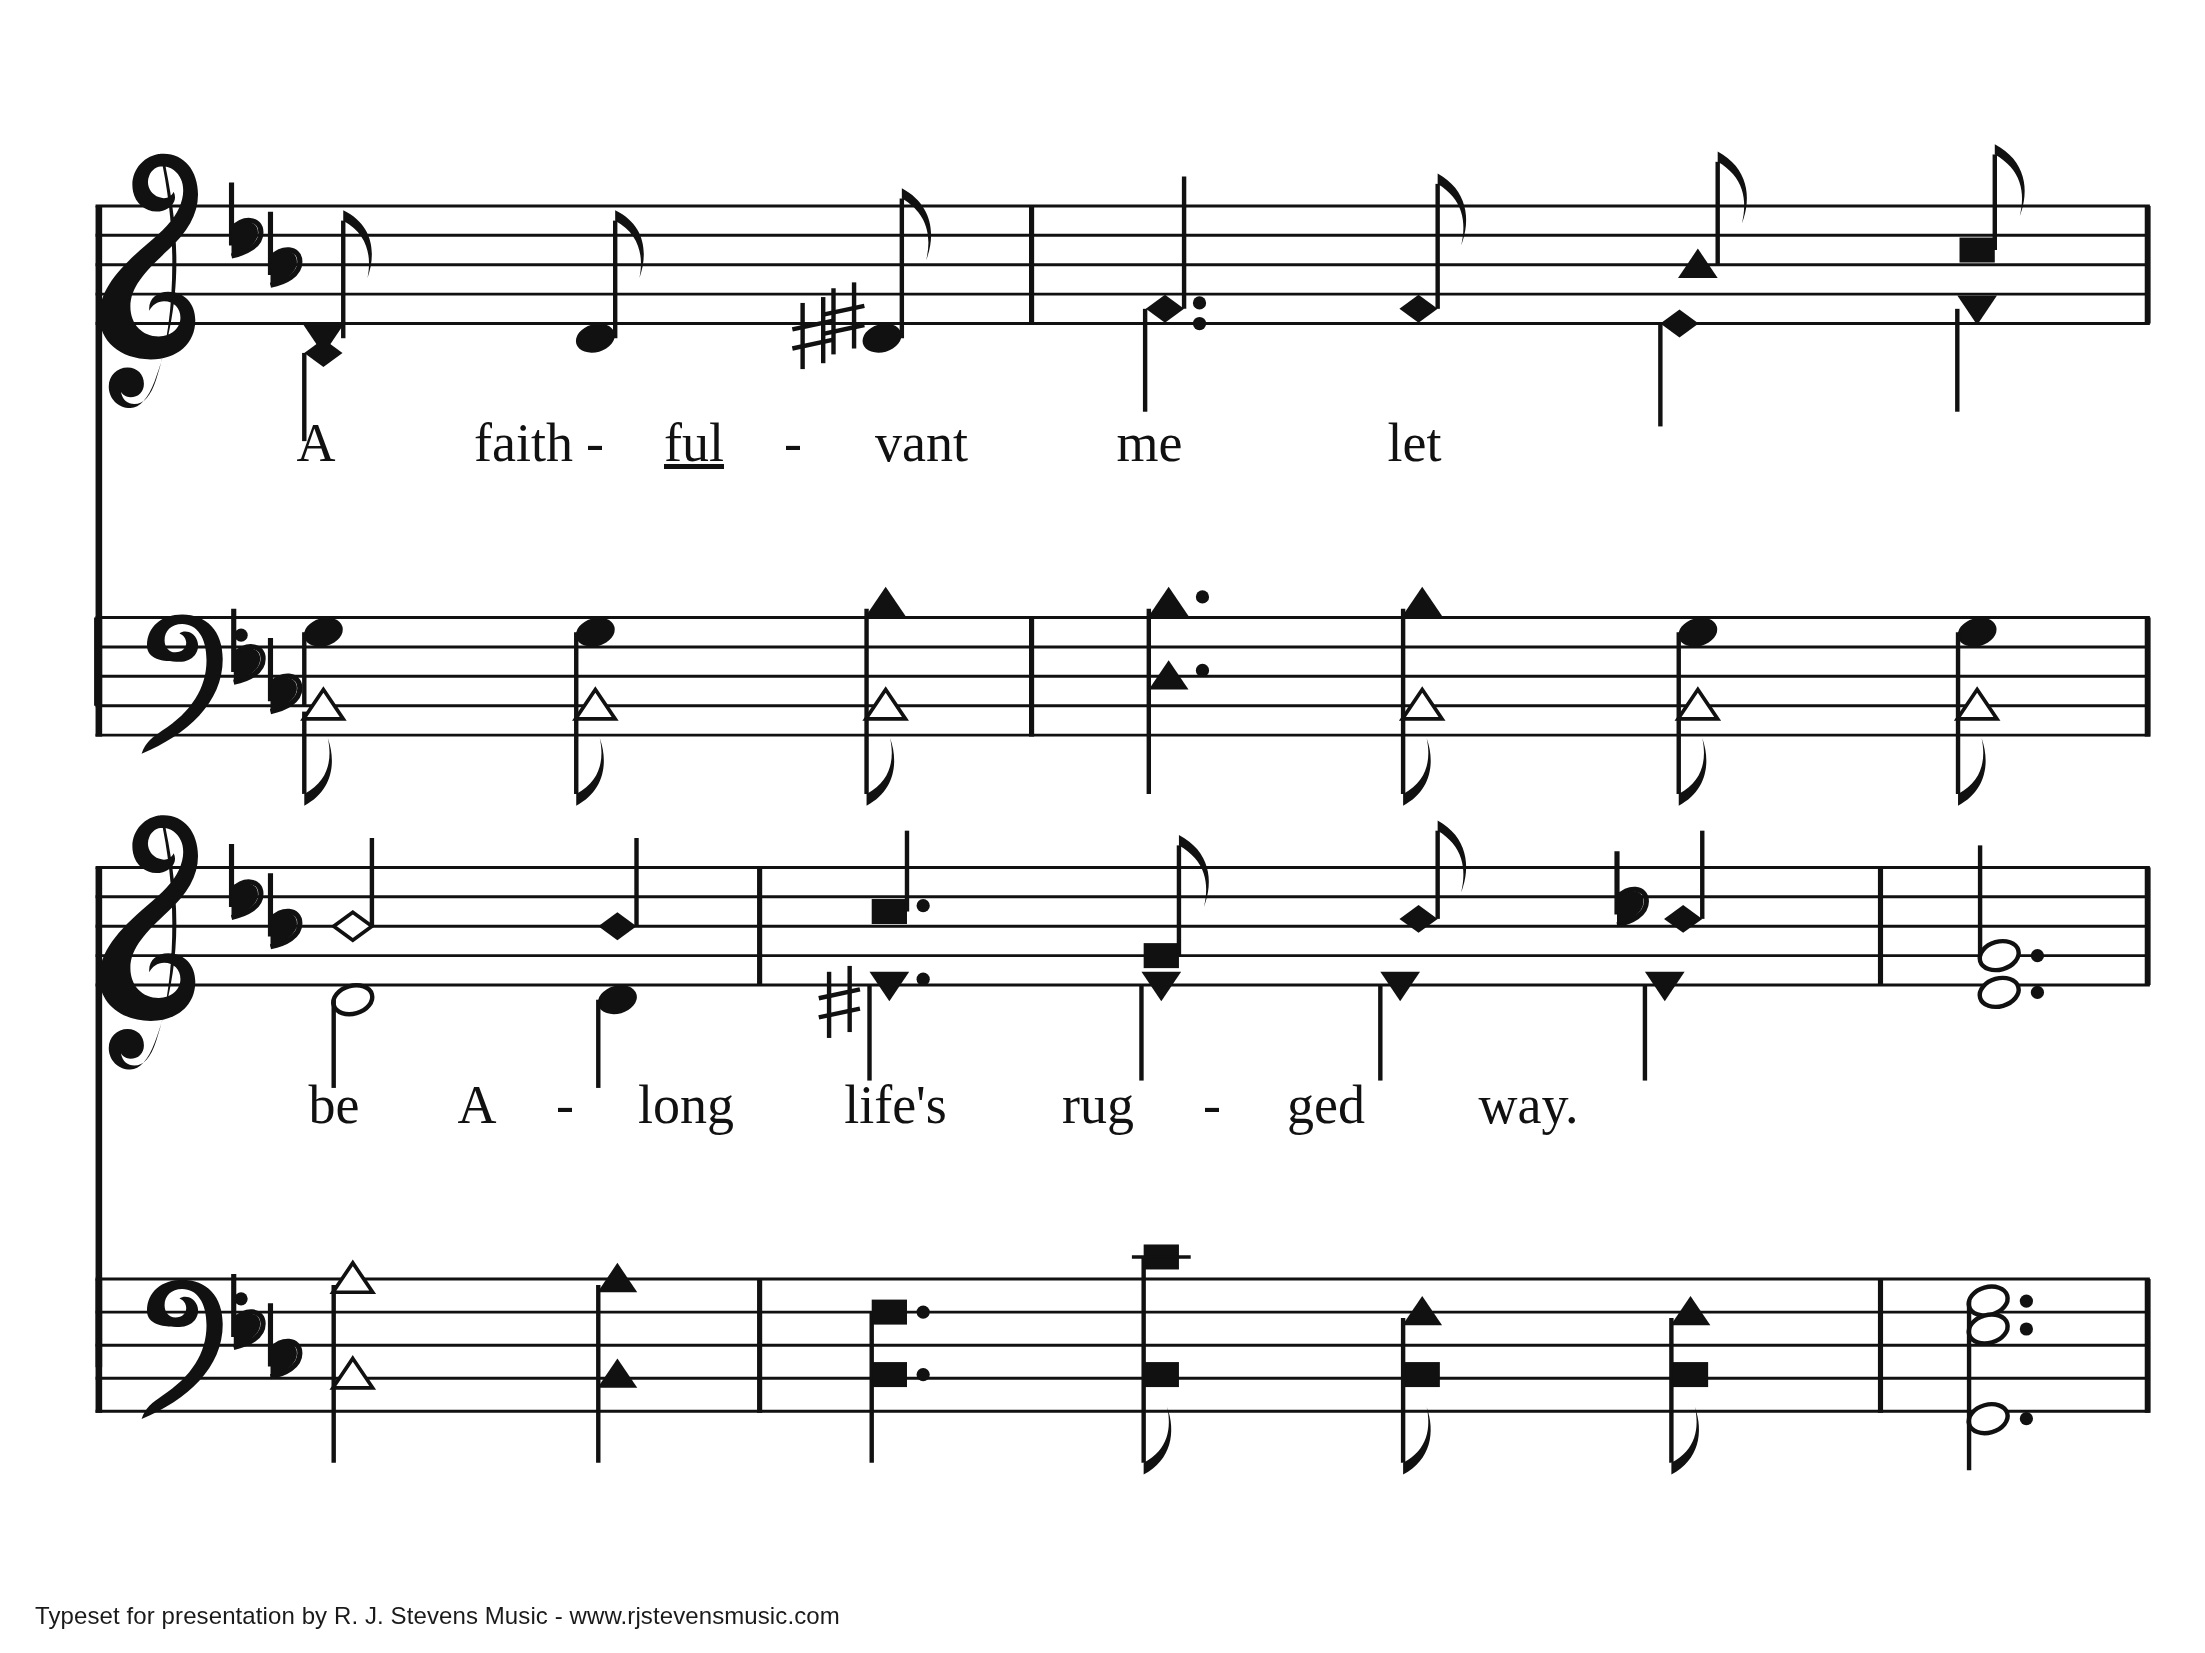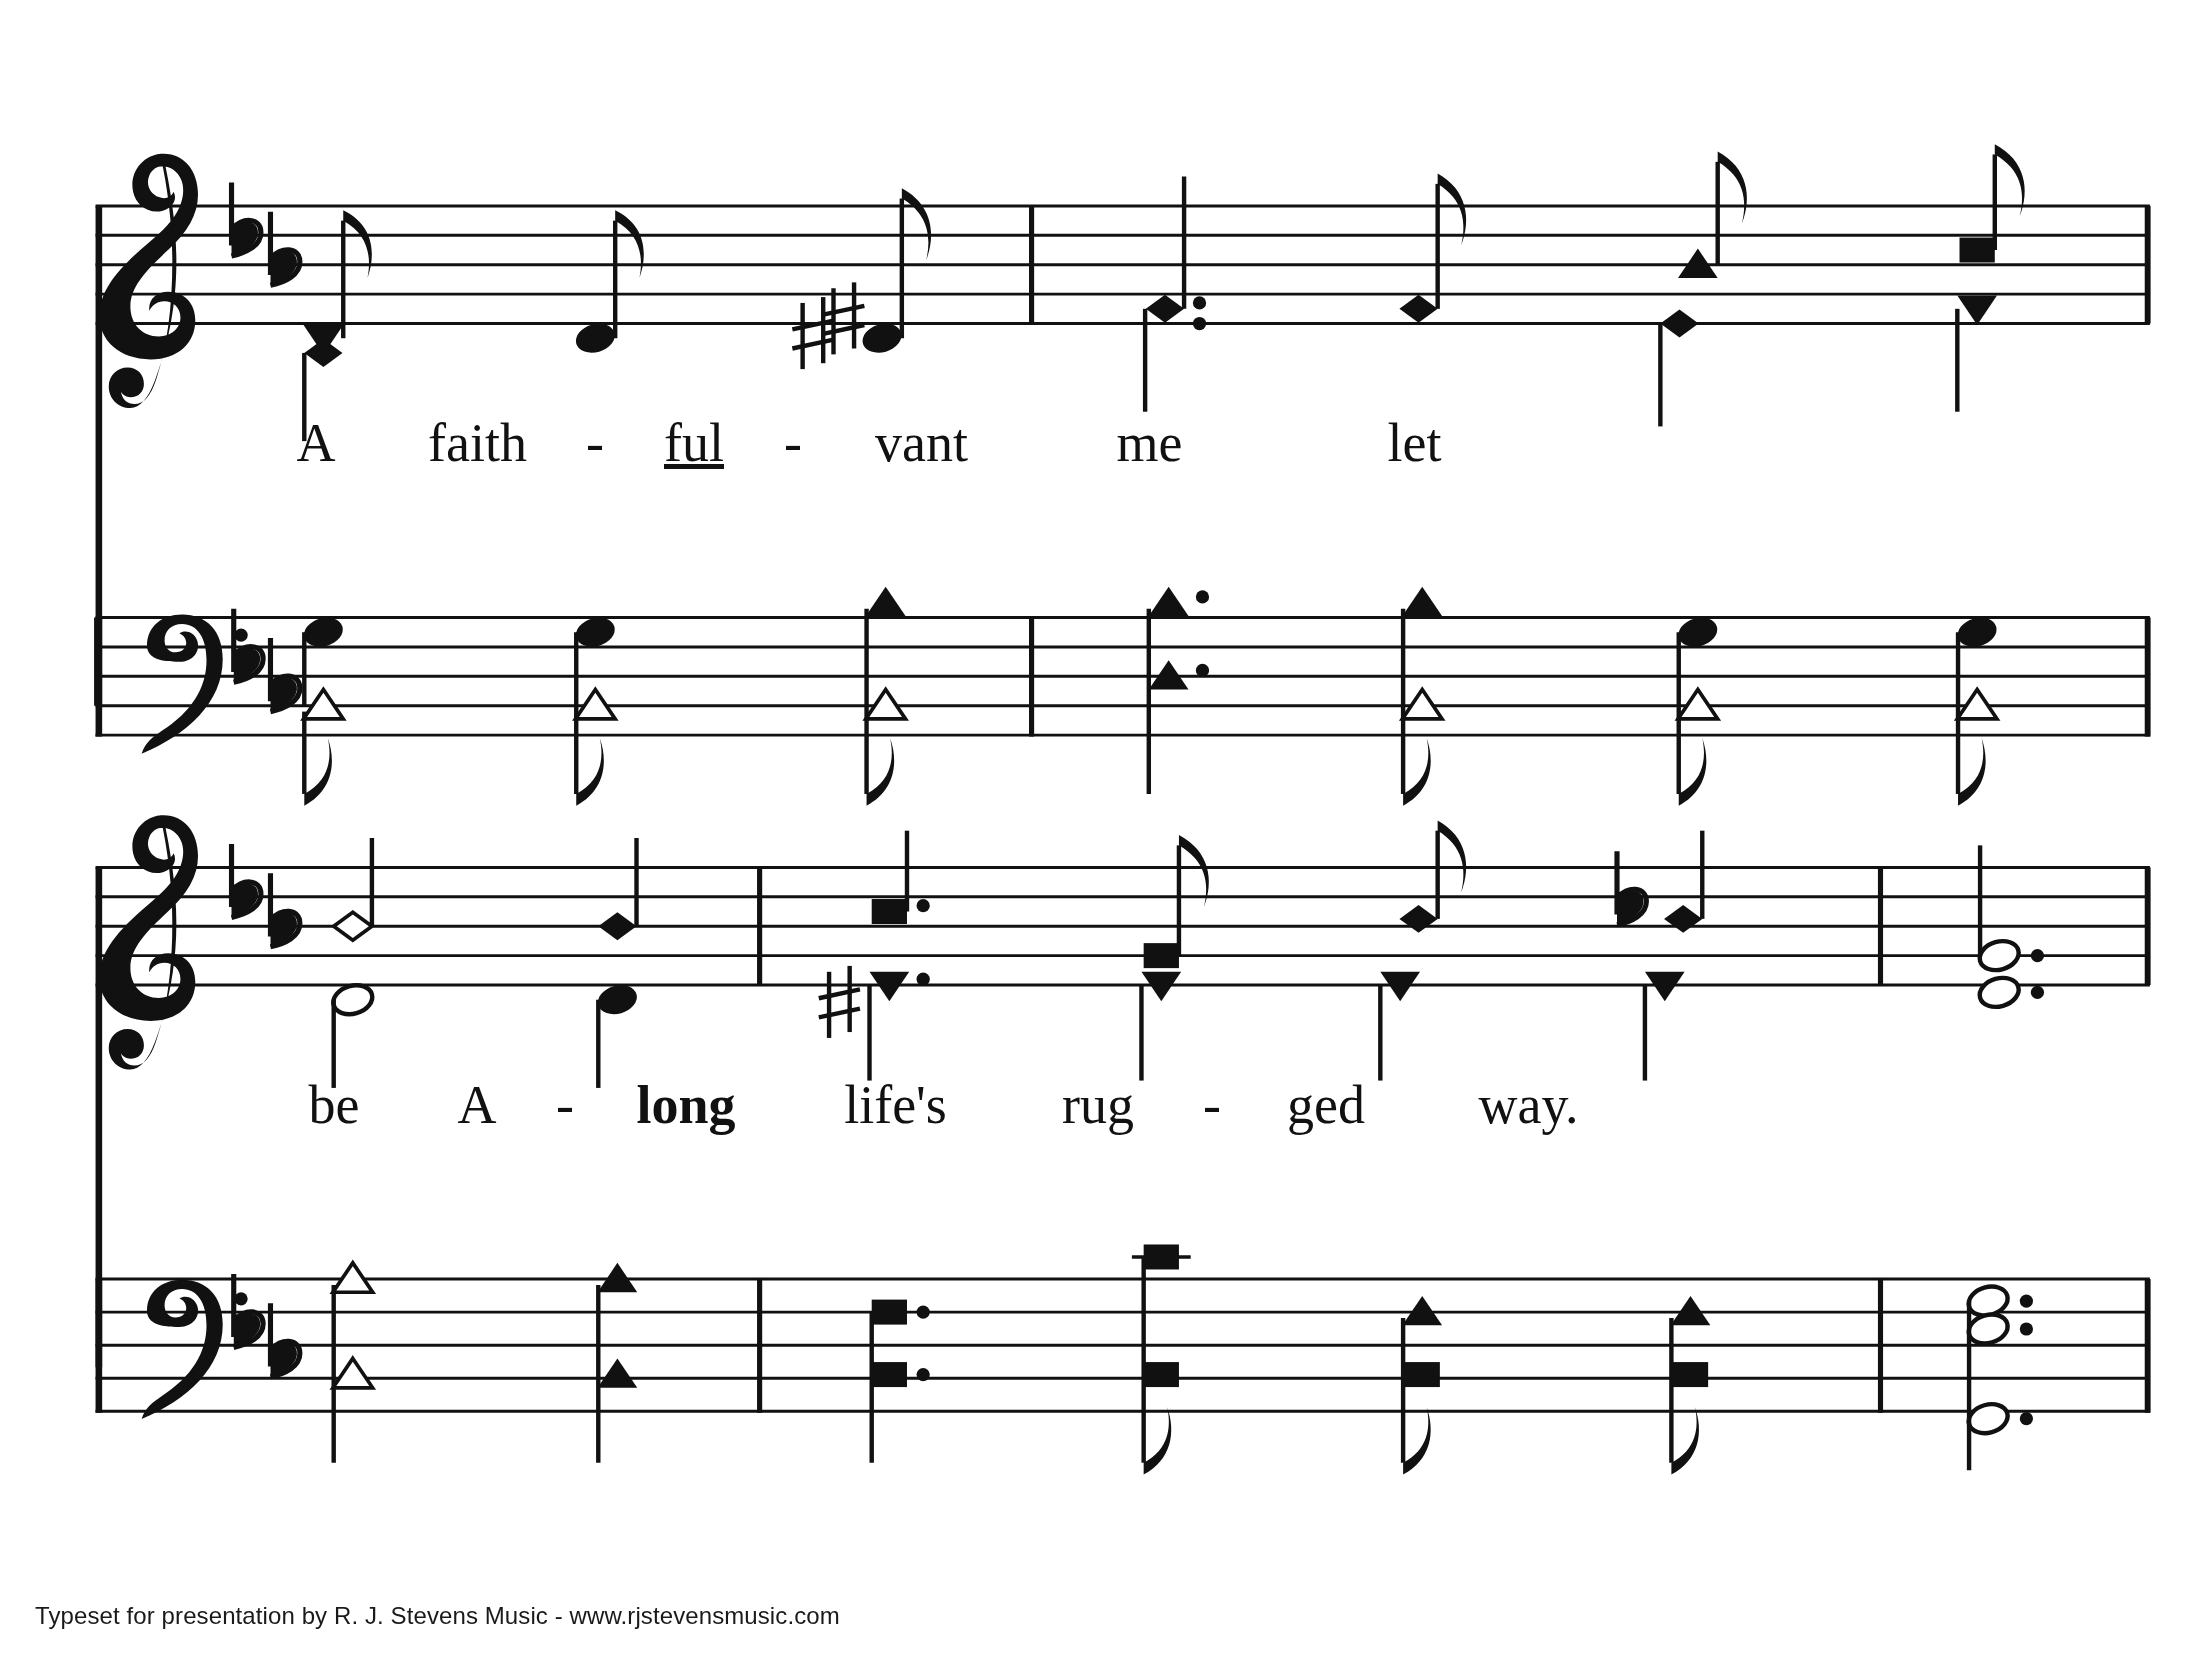--- a/index.html
+++ b/index.html
@@ -453,34 +453,34 @@
         <circle cx="2757" cy="1808" r="9" fill="#111"></circle>
         <use href="#oval-open" x="2705" y="1930"></use>
         <circle cx="2757" cy="1930" r="9" fill="#111"></circle>
         <line x1="2679" y1="1770" x2="2679" y2="2000" stroke="#111" stroke-width="6"></line>
       </g>
     </g>
   </svg>
 
   <div class="lyric-row" style="left:250px; top:412px; width:1852px;">
     <span class="syl" style="width:132px;">A</span>
-    <span class="syl" style="width:191px;">faith</span>
+    <span class="syl" style="width:191px;text-align:right;">faith</span>
     <span class="hy" style="width:44px;">-</span>
     <span class="syl" style="width:154px;text-decoration:underline;">ful</span>
     <span class="hy" style="width:44px;">-</span>
     <span class="syl" style="width:213px;">vant</span>
     <span class="syl" style="width:243px;">me</span>
     <span class="syl" style="width:287px;">let</span>
   </div>
 
   <div class="lyric-row" style="left:257px; top:1054px; width:1838px;">
     <span class="syl" style="width:154px;">be</span>
     <span class="syl" style="width:132px;">A</span>
     <span class="hy" style="width:44px;">-</span>
-    <span class="syl" style="width:198px;font-weight:bold;">long</span>
+    <span class="syl" style="width:198px;">long</span>
     <span class="syl" style="width:221px;">life's</span>
     <span class="syl" style="width:184px;margin-top:20px;">rug</span>
     <span class="hy" style="width:44px;">-</span>
     <span class="syl" style="width:184px;">ged</span>
     <span class="syl" style="width:221px;margin-top:16px;">way.</span>
   </div>
 
   <div class="credit">Typeset for presentation by R. J. Stevens Music  -  www.rjstevensmusic.com</div>
 </div>
 

